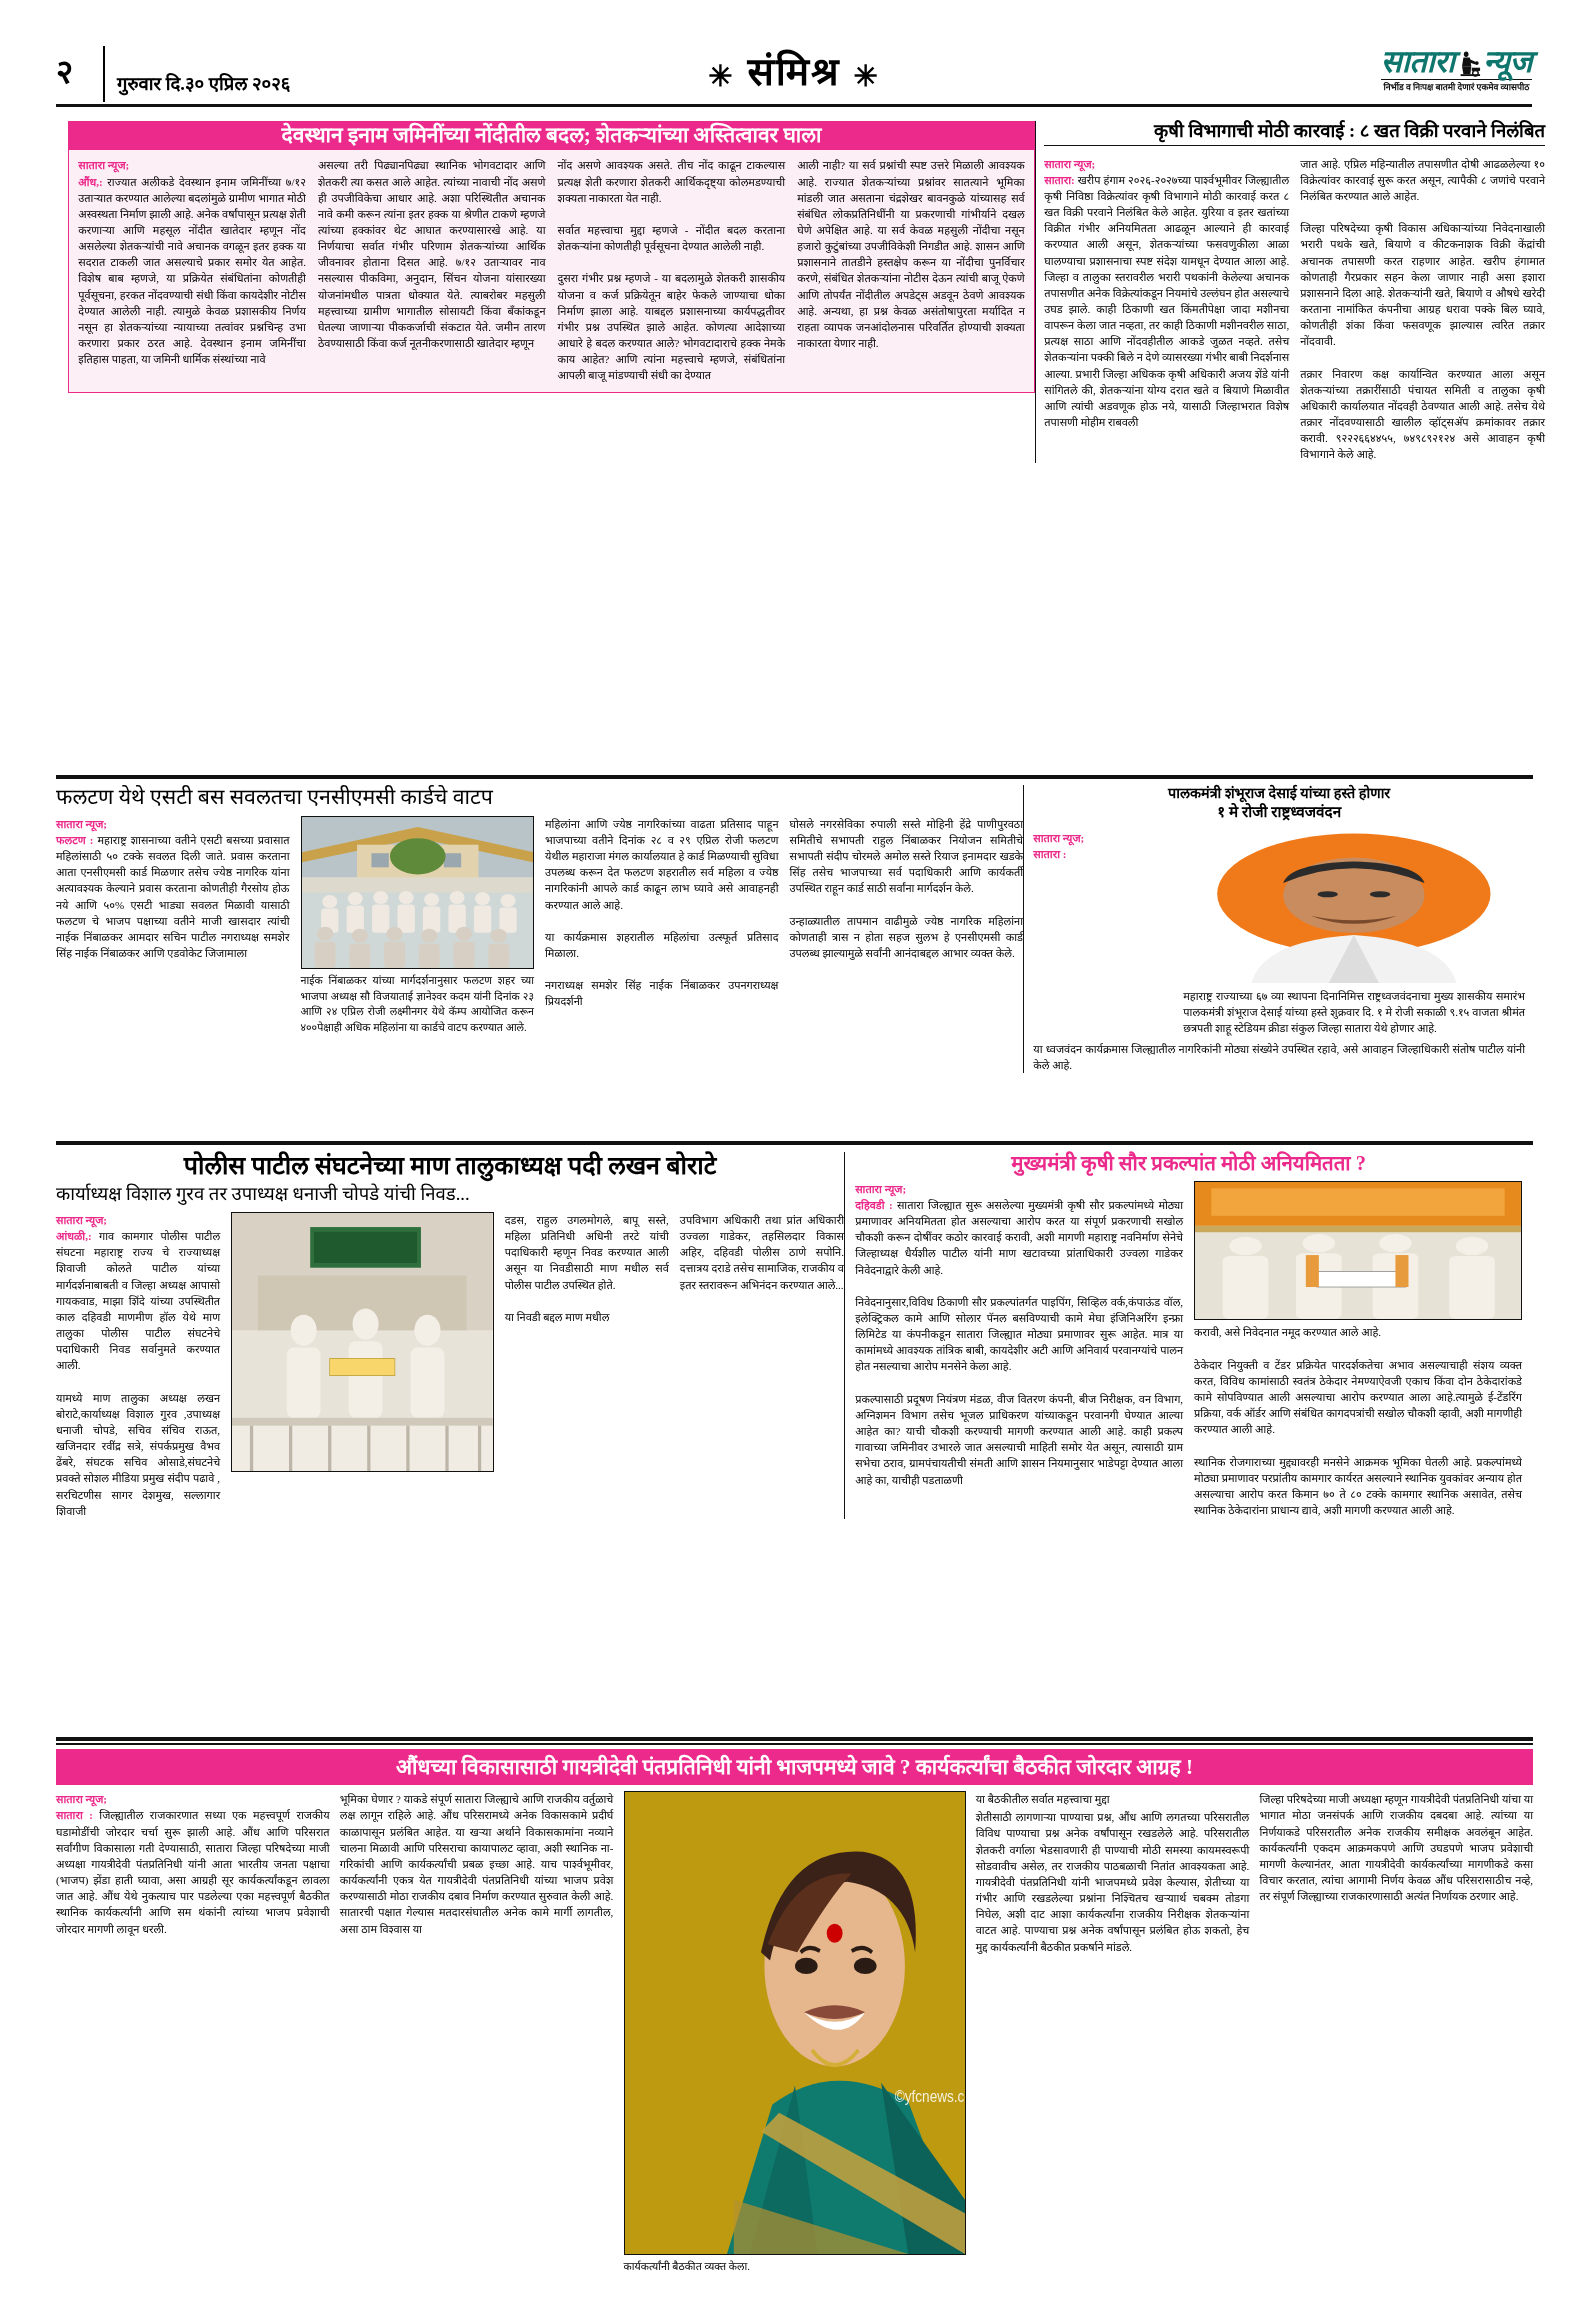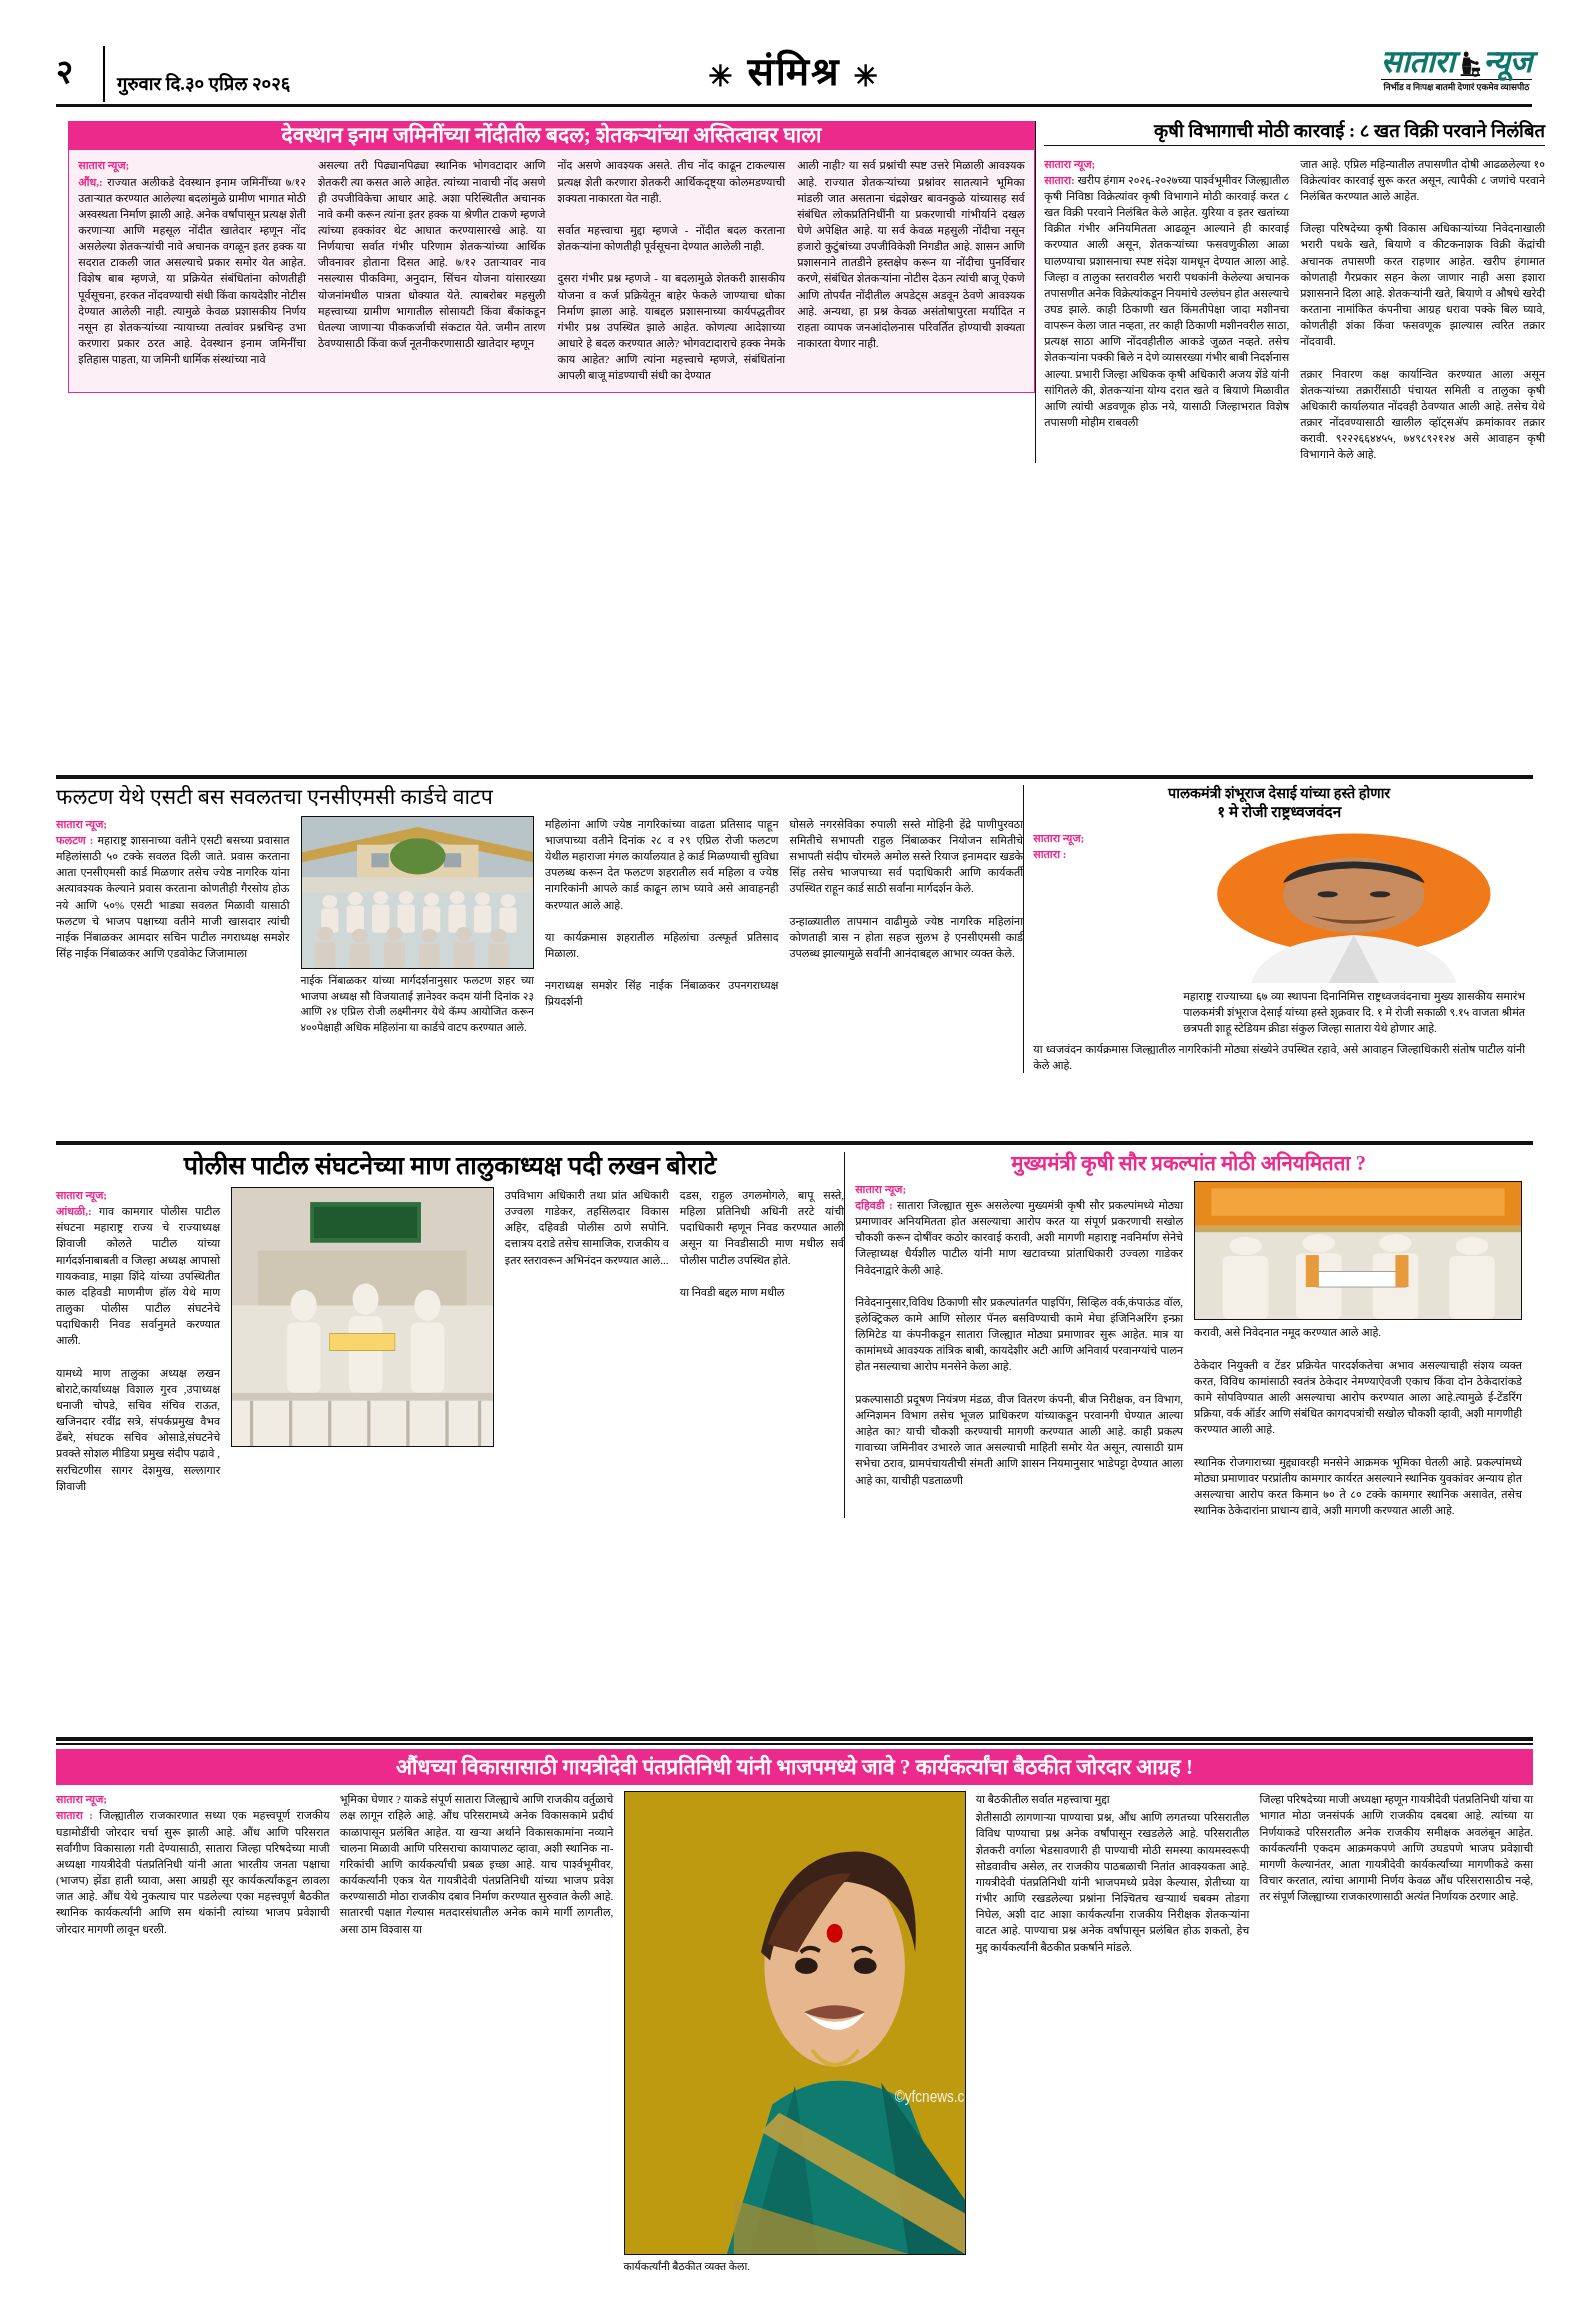--- a/index.html
+++ b/index.html
@@ -251,20 +251,21 @@
         <div class="col-text" style="margin-top:4.6px;">या ध्वजवंदन कार्यक्रमास जिल्ह्यातील नागरिकांनी मोठ्या संख्येने उपस्थित रहावे, असे आवाहन जिल्हाधिकारी संतोष पाटील यांनी केले आहे.</div>
       </div>
     </div>
   </div>
 
   <div class="s3">
     <div class="hr-thick"></div>
     <div style="display:flex;margin-top:6.5px;">
       <div class="s3-left">
         <div style="text-align:center;font-size:25px;font-weight:700;line-height:1.15;">पोलीस पाटील संघटनेच्या माण तालुकाध्यक्ष पदी लखन बोराटे</div>
+        <div class="redhead" style="font-size:18.5px;margin-top:3.7px;">कार्याध्यक्ष विशाल गुरव तर उपाध्यक्ष धनाजी चोपडे यांची निवड...</div>
         <div class="s2cols col-text" style="margin-top:6.5px;">
           <div>
             <span class="dateline">सातारा न्यूज;</span><br>
             <span class="dateline">आंधळी,:</span>
             <span style="white-space:pre-line">गाव कामगार पोलीस पाटील संघटना महाराष्ट्र राज्य चे राज्याध्यक्ष शिवाजी कोलते पाटील यांच्या मार्गदर्शनाबाबती व जिल्हा अध्यक्ष आपासो गायकवाड, माझा शिंदे यांच्या उपस्थितीत काल दहिवडी माणमीण हॉल येथे माण तालुका पोलीस पाटील संघटनेचे पदाधिकारी निवड सर्वानुमते करण्यात आली.
 
 यामध्ये माण तालुका अध्यक्ष लखन बोराटे,कार्याध्यक्ष विशाल गुरव ,उपाध्यक्ष धनाजी चोपडे, सचिव संचिव राऊत, खजिनदार रवींद्र सत्रे, संपर्कप्रमुख वैभव ढेंबरे, संघटक सचिव ओसाडे,संघटनेचे प्रवक्ते सोशल मीडिया प्रमुख संदीप पढावे , सरचिटणीस सागर देशमुख, सल्लागार शिवाजी</span>
           </div>
           <div style="flex:1.6;">
             <div class="photo" style="width:100%;height:260px;">
@@ -290,24 +291,24 @@
                     <line x1="90" y1="272" x2="90" y2="330"></line>
                   <line x1="150" y1="272" x2="150" y2="330"></line>
                     <line x1="210" y1="272" x2="210" y2="330"></line>
                   <line x1="270" y1="272" x2="270" y2="330"></line>
                     <line x1="330" y1="272" x2="330" y2="330"></line>
                   <line x1="380" y1="272" x2="380" y2="330"></line>
                 </g>
               </svg>
             </div>
           </div>
+          <div style="white-space:pre-line">दडस, राहुल उगलमोगले, बापू सस्ते, महिला प्रतिनिधी अधिनी तरटे यांची पदाधिकारी म्हणून निवड करण्यात आली असून या निवडीसाठी माण मधील सर्व पोलीस पाटील उपस्थित होते.
+
+या निवडी बद्दल माण मधील</div>
           <div style="white-space:pre-line">उपविभाग अधिकारी तथा प्रांत अधिकारी उज्वला गाडेकर, तहसिलदार विकास अहिर, दहिवडी पोलीस ठाणे सपोनि. दत्तात्रय दराडे तसेच सामाजिक, राजकीय व इतर स्तरावरून अभिनंदन करण्यात आले...</div>
-          <div style="white-space:pre-line">दडस, राहुल उगलमोगले, बापू सस्ते, महिला प्रतिनिधी अधिनी तरटे यांची पदाधिकारी म्हणून निवड करण्यात आली असून या निवडीसाठी माण मधील सर्व पोलीस पाटील उपस्थित होते.
-
-या निवडी बद्दल माण मधील</div>
         </div>
       </div>
 
       <div class="s3-right">
         <div class="pinkbar" style="background:none;color:#ec2a8b;text-align:center;font-size:20.4px;line-height:1.15;">मुख्यमंत्री कृषी सौर प्रकल्पांत मोठी अनियमितता ?</div>
         <div class="s2cols col-text" style="margin-top:5.6px;">
           <div>
             <span class="dateline">सातारा न्यूज;</span><br>
             <span class="dateline">दहिवडी :</span>
             <span style="white-space:pre-line">सातारा जिल्ह्यात सुरू असलेल्या मुख्यमंत्री कृषी सौर प्रकल्पांमध्ये मोठ्या प्रमाणावर अनियमितता होत असल्याचा आरोप करत या संपूर्ण प्रकरणाची सखोल चौकशी करून दोषींवर कठोर कारवाई करावी, अशी मागणी महाराष्ट्र नवनिर्माण सेनेचे जिल्हाध्यक्ष धैर्यशील पाटील यांनी माण खटावच्या प्रांताधिकारी उज्वला गाडेकर निवेदनाद्वारे केली आहे.

